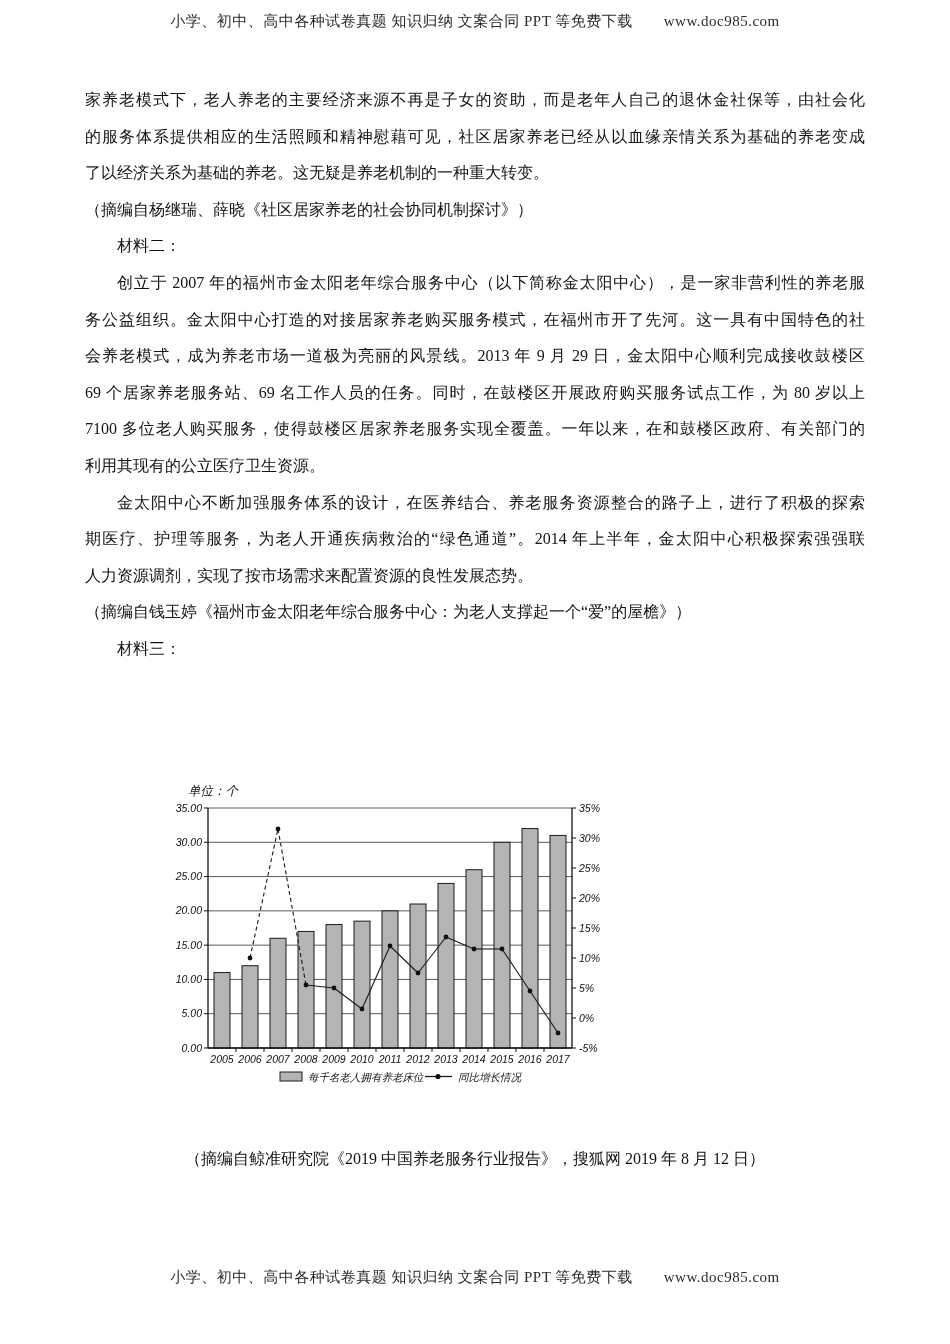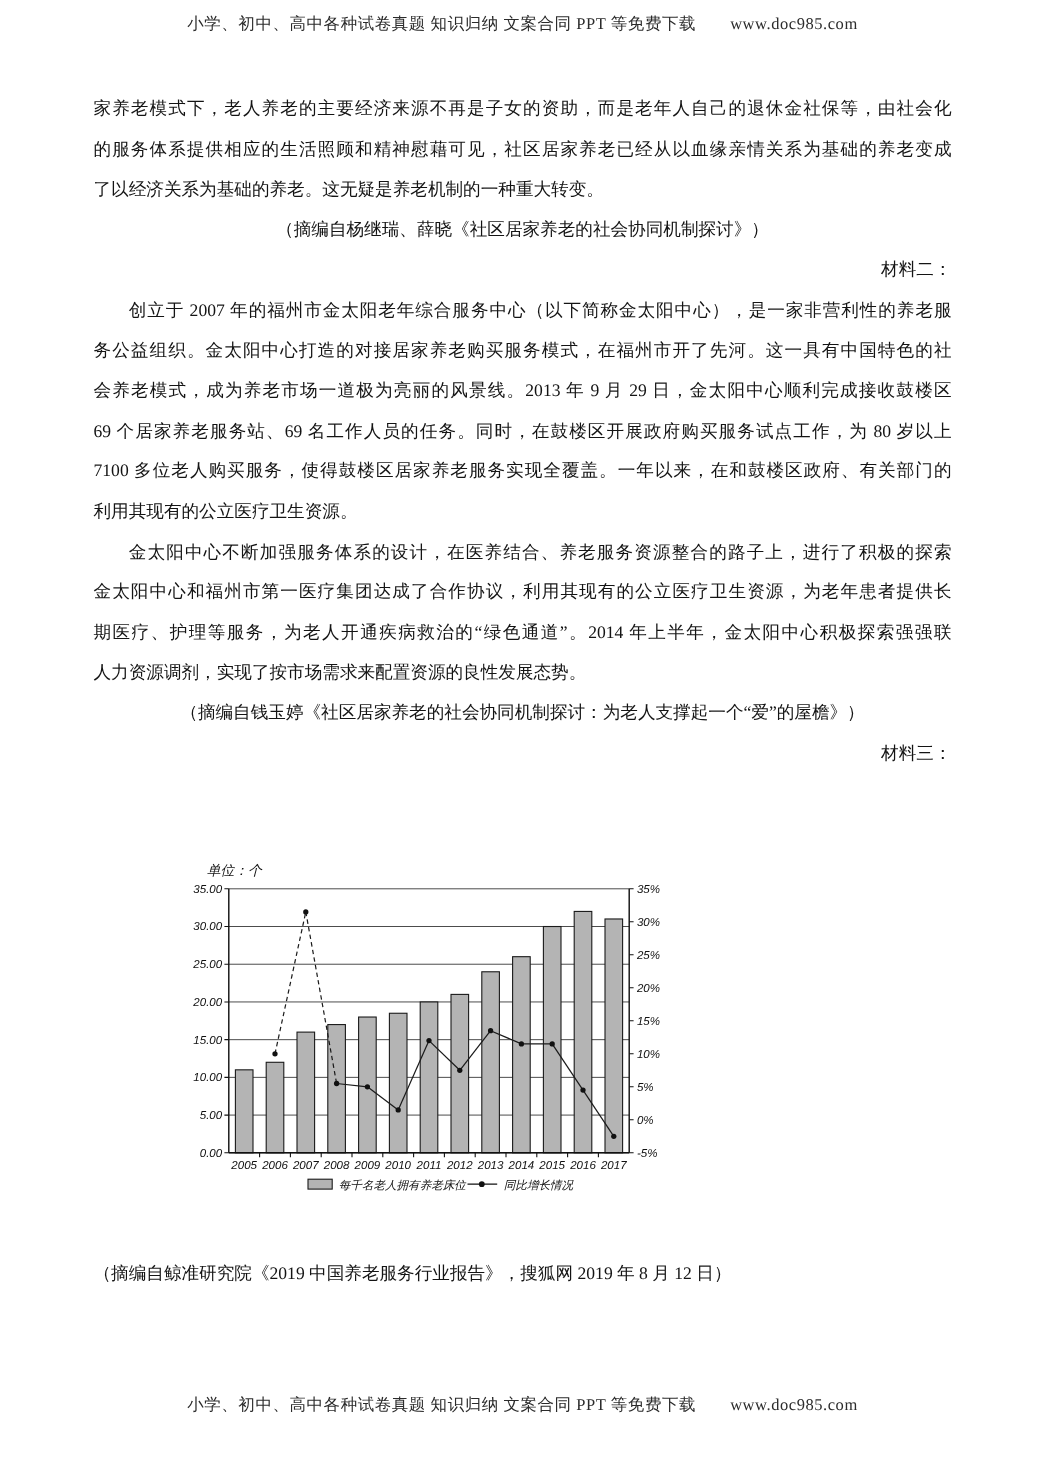--- a/index.html
+++ b/index.html
@@ -28,28 +28,28 @@
   }
   .tline{
     height:36.6px;line-height:36.6px;
     white-space:nowrap;
   }
   .tline.justify{
     text-align:justify;
     text-align-last:justify;
     white-space:normal;
   }
-  .tline.right{text-align:center;}
-  .tline.indent{padding-left:32px;text-align:right;}
+  .tline.right{text-align:left;}
+  .tline.indent{padding-left:32px;}
   .chart-wrap{
     position:absolute;left:160px;top:781px;width:455px;height:312px;font-style:italic;
   }
   .chart-caption{
     position:absolute;left:85px;top:1141px;width:780px;
-    font-size:16px;line-height:36.6px;text-align:left;
+    font-size:16px;line-height:36.6px;text-align:center;
   }
   .material4{
     position:absolute;left:85px;top:1176px;width:780px;
     font-size:16px;line-height:36.6px;padding-left:32px;
   }
   svg text{font-family:"Liberation Sans", sans-serif;fill:#111;}
 </style>
 </head>
 <body>
 
@@ -62,24 +62,23 @@
       <div class="tline left">了以经济关系为基础的养老。这无疑是养老机制的一种重大转变。</div>
       <div class="tline right">（摘编自杨继瑞、薛晓《社区居家养老的社会协同机制探讨》）</div>
       <div class="tline left indent">材料二：</div>
       <div class="tline justify indent">创立于 2007 年的福州市金太阳老年综合服务中心（以下简称金太阳中心），是一家非营利性的养老服</div>
       <div class="tline justify">务公益组织。金太阳中心打造的对接居家养老购买服务模式，在福州市开了先河。这一具有中国特色的社</div>
       <div class="tline justify">会养老模式，成为养老市场一道极为亮丽的风景线。2013 年 9 月 29 日，金太阳中心顺利完成接收鼓楼区</div>
       <div class="tline justify">69 个居家养老服务站、69 名工作人员的任务。同时，在鼓楼区开展政府购买服务试点工作，为 80 岁以上</div>
       <div class="tline justify">7100 多位老人购买服务，使得鼓楼区居家养老服务实现全覆盖。一年以来，在和鼓楼区政府、有关部门的</div>
       <div class="tline left">利用其现有的公立医疗卫生资源。</div>
       <div class="tline justify indent">金太阳中心不断加强服务体系的设计，在医养结合、养老服务资源整合的路子上，进行了积极的探索</div>
-      <div class="tline justify">金太阳中心和福州市第一医疗集团达成了合作协议，利用其现有的公立医疗卫生资源，为老年患者提供长</div>
       <div class="tline justify">期医疗、护理等服务，为老人开通疾病救治的“绿色通道”。2014 年上半年，金太阳中心积极探索强强联</div>
       <div class="tline left">人力资源调剂，实现了按市场需求来配置资源的良性发展态势。</div>
-      <div class="tline right">（摘编自钱玉婷《社区居家养老的社会协同机制探讨：为老人支撑起一个“爱”的屋檐》）</div>
+      <div class="tline right">（摘编自钱玉婷《福州市金太阳老年综合服务中心：为老人支撑起一个“爱”的屋檐》）</div>
       <div class="tline left indent">材料三：</div>
     </div>
 
   <div class="chart-wrap">
     <svg id="chart-svg" width="455" height="312" viewBox="0 0 455 312">
         <text x="28" y="14" font-size="12.5">单位：个</text>
         <line x1="48" y1="27" x2="412" y2="27" stroke="#4a4a4a" stroke-width="0.9"></line>
         <line x1="44" y1="27" x2="48" y2="27" stroke="#111" stroke-width="1"></line>
         <text x="42" y="30.6" font-size="10.5" text-anchor="end">35.00</text>
         <line x1="48" y1="61.285714285714285" x2="412" y2="61.285714285714285" stroke="#4a4a4a" stroke-width="0.9"></line>

